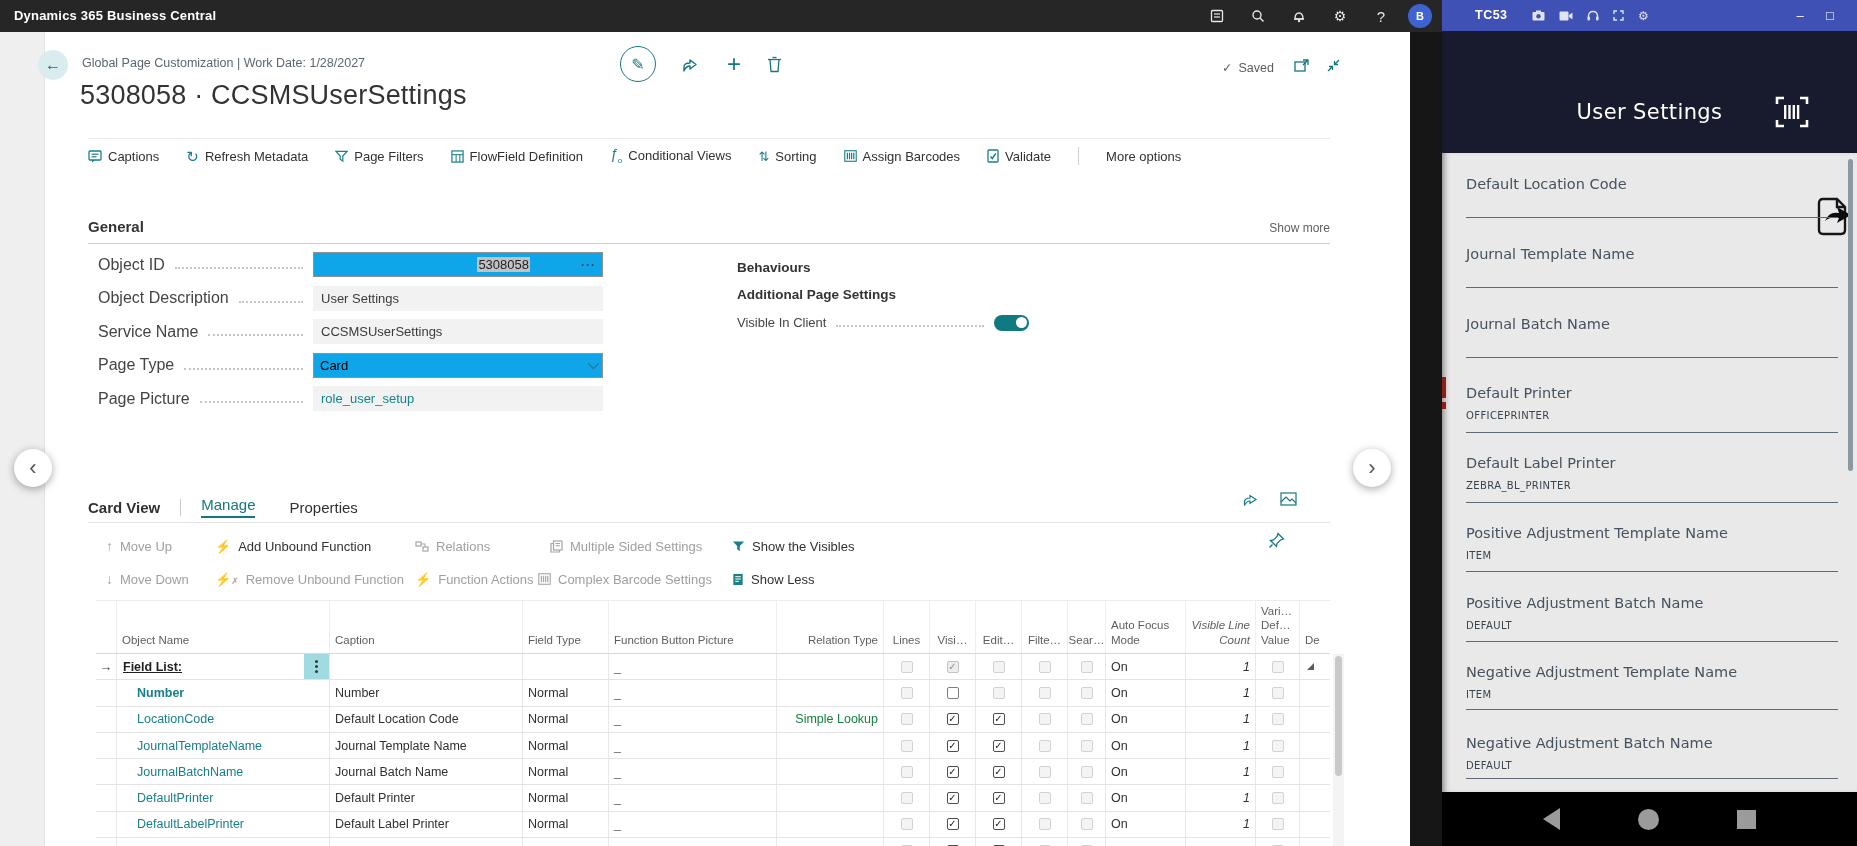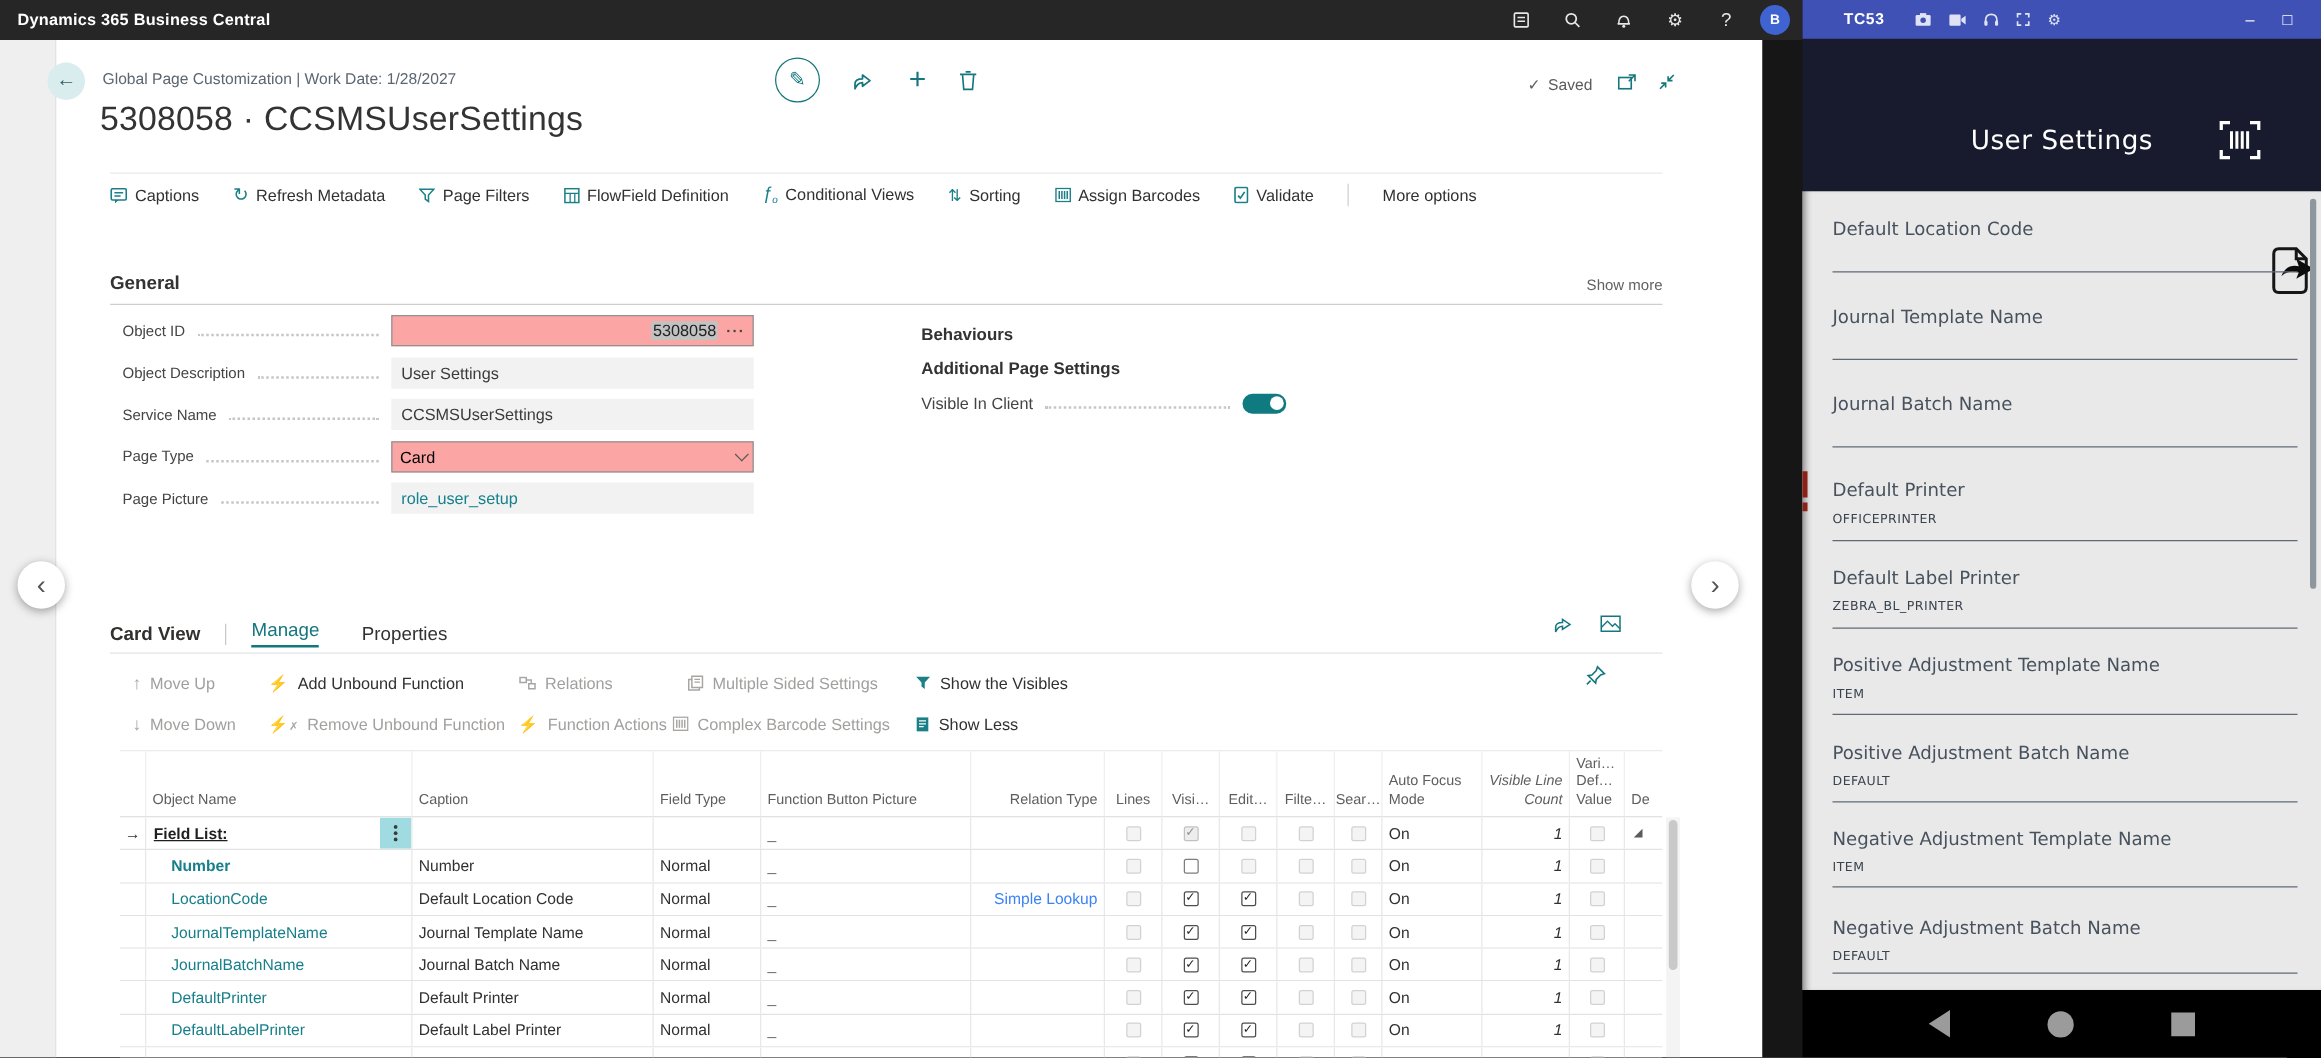--- a/index.html
+++ b/index.html
@@ -36,24 +36,24 @@
   .tb-div { width:1px; height:18px; background:#d0d0d0; }
   .more-opt { color:#323130; cursor:pointer; }
 
   
   .sec-head { position:absolute; left:88px; top:186px; width:1242px; border-bottom:1px solid #cecece; padding-bottom:7px; }
   .sec-head .t { font-size:15px; font-weight:bold; color:#333; }
   .show-more { position:absolute; right:0; top:3px; font-size:12px; color:#616161; cursor:pointer; }
 
   .gen-fields { position:absolute; left:98px; top:220px; width:505px; }
   .gf-row { display:flex; align-items:center; height:25px; margin-bottom:8.5px; }
-  .gf-label { font-size:12px; color:#444; white-space:nowrap; }
+  .gf-label { font-size:16px; color:#444; white-space:nowrap; }
   .leader { flex:1; border-bottom:2px dotted #c6c6c6; margin:0 10px; height:9px; min-width:20px; }
   .fld { width:290px; height:25px; font-size:13px; display:flex; align-items:center; }
-  .fld.box { background:#fca5a5; border:1px solid #919191; padding:11px 6px; }
+  .fld.box { background:#0ea5e9; border:1px solid #919191; padding:11px 6px;gap:44px; }
   .fld.ro { background:#f2f2f2; padding:0 8px; color:#3b3b3b; }
   .fld .sel { background:#c2c2c2; color:#222; margin-left:auto; padding:0 1px; }
   .fld .dots { color:#444; margin-left:7px; letter-spacing:1px; font-weight:bold; font-size:12px; cursor:pointer; }
   .fld .link { color:#15828c; cursor:pointer; }
   .chev { margin-left:auto; width:8px; height:8px; border-right:1.6px solid #5a5a5a; border-bottom:1.6px solid #5a5a5a; transform:rotate(45deg) translateY(-2px); }
 
   .behaviours { position:absolute; left:737px; top:228px; width:292px; font-size:13px; color:#444; }
   .bh-head { font-weight:bold; color:#333; font-size:13.5px; margin-bottom:12px; }
   .bh-row { display:flex; align-items:center; height:17px; margin-bottom:17px; }
   .toggle { width:35px; height:16px; border-radius:9px; position:relative; cursor:pointer; flex:none; }
@@ -90,21 +90,21 @@
   .c-caption{width:193px;} .c-ftype{width:86px;} .c-fbp{width:168px;} .c-rel{width:107px; justify-content:flex-end;}
   .c-lines,.c-visi,.c-edit,.c-filte{width:46px;} .c-sear{width:38px;}
   .c-auto{width:80px;} .c-vlc{width:70px;font-style:italic;} .c-vari{width:44px;} .c-de{width:30px; border-right:none;}
   .td.c-lines,.td.c-visi,.td.c-edit,.td.c-filte,.td.c-sear,.td.c-vari{justify-content:center;}
   .th.c-lines,.th.c-visi,.th.c-edit,.th.c-filte,.th.c-sear{justify-content:center;}
   .th.c-vlc,.td.c-vlc{justify-content:flex-end; text-align:right;}
   .td .fname { color:#177f8a; cursor:pointer; }
   .td .fname.bold { font-weight:bold; }
   .td .flist { font-weight:bold; color:#1f1f1f; text-decoration:underline; cursor:pointer; }
   .td .dash { color:#6a6a6a; }
-  .td .rel { color:#3b82f6; cursor:pointer; }
+  .td .rel { color:#15803d; cursor:pointer; }
   .menu-box { position:absolute; right:0; top:0; width:25px; height:25px; background:#9fdbe0; display:flex; align-items:center; justify-content:center; cursor:pointer; }
   .vdots { width:3px; height:3px; border-radius:50%; background:#3a3a3a; box-shadow:0 5px 0 #3a3a3a, 0 -5px 0 #3a3a3a; }
   .cb { width:12px; height:12px; border-radius:2px; display:flex; align-items:center; justify-content:center; font-size:10px; line-height:1; cursor:pointer; }
   .cb.dis { background:#f4f4f4; border:1px solid #d2d2d2; }
   .cb.un { background:#fff; border:1px solid #7f7d7b; }
   .cb.chk { background:#fff; border:1px solid #4d4d4d; color:#242424; }
   .cb.dischk { background:#ededed; border:1px solid #c4c2c0; color:#8d8d8d; }
   .cb.chk::before, .cb.dischk::before { content:"✓"; }
   .de-mark { width:0; height:0; border-left:7px solid transparent; border-bottom:7px solid #5b5b5b; margin-left:2px; }
   .g-scroll { position:absolute; left:1333px; top:622px; width:11px; height:192px; background:#f4f4f4; }

